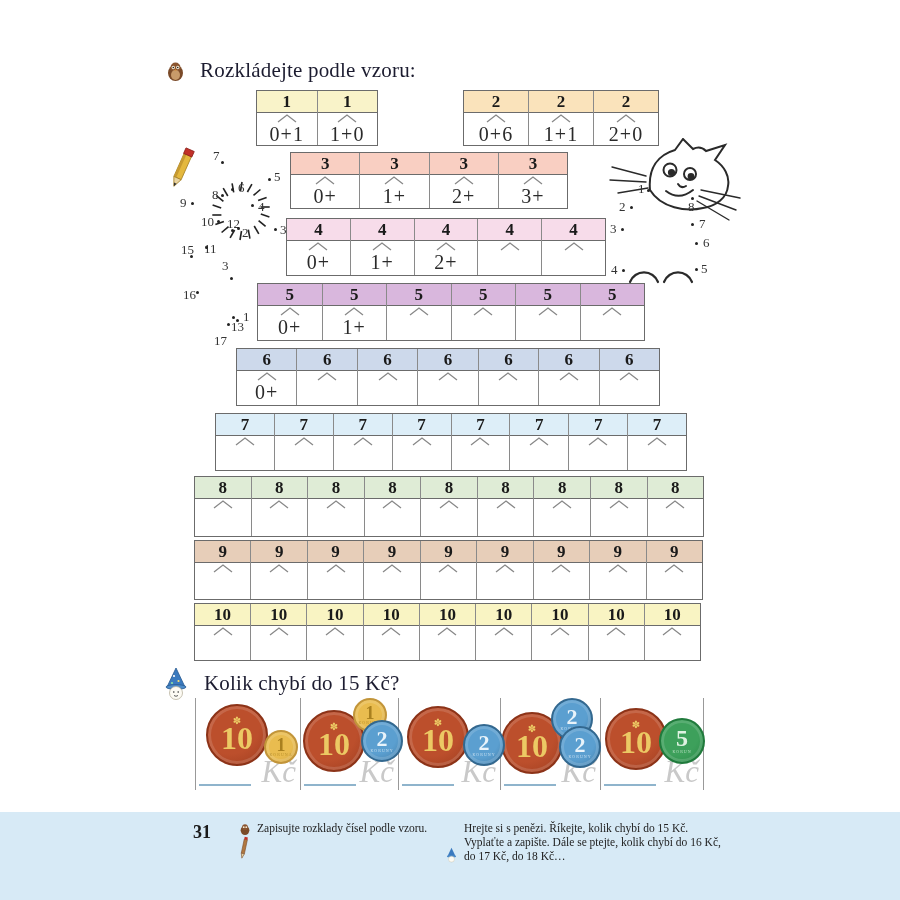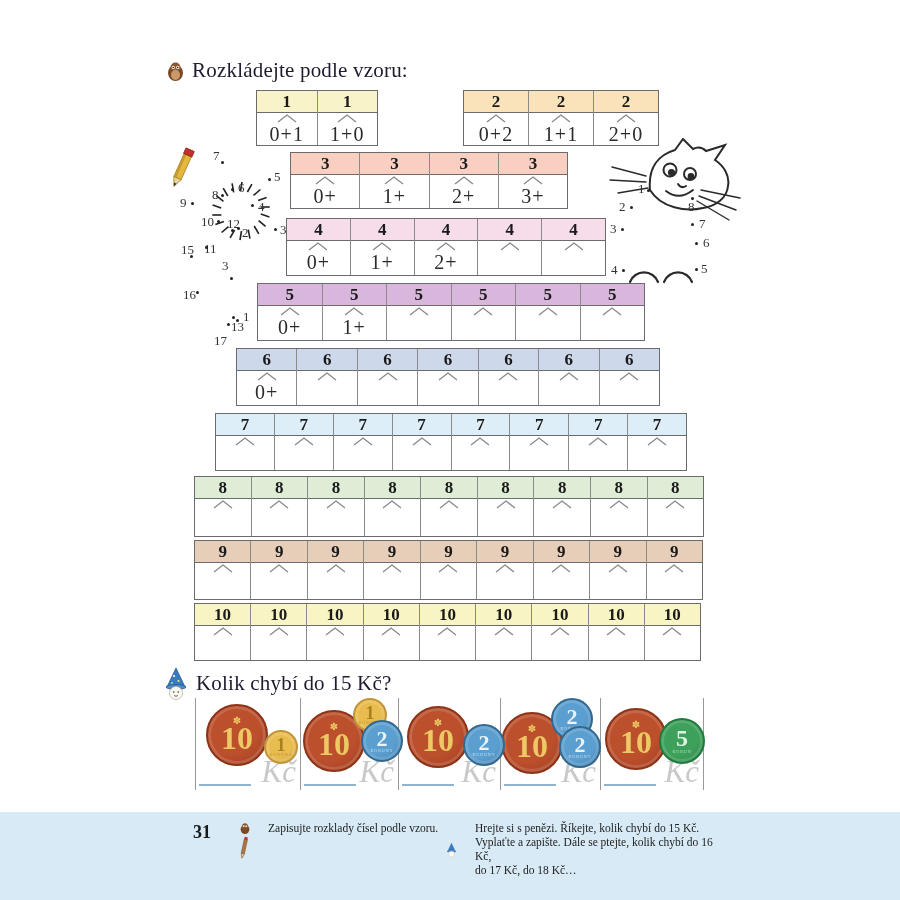--- a/index.html
+++ b/index.html
@@ -1,21 +1,21 @@
 <!DOCTYPE html>
 <html><head>
 <meta charset="utf-8">
 <style>
   html,body{margin:0;padding:0;}
   body{width:900px;height:900px;background:#ffffff;overflow:hidden;
        font-family:"Liberation Serif","DejaVu Serif",serif;}
   .page{position:relative;width:900px;height:900px;background:#fff;}
 
   
-  .sec-title{position:absolute;display:flex;align-items:center;gap:8px;}
+  .sec-title{position:absolute;display:flex;align-items:center;gap:16px;}
   .sec-title .t{font-size:21px;color:#1c1c30;letter-spacing:.2px;}
   #main-title{left:167px;top:58px;}
   #coins-title{left:164px;top:666px;}
 
   
   .dtable{position:absolute;display:flex;border:1.5px solid #6b6b6b;background:#fff;box-sizing:border-box;}
   .dcol{flex:1;display:flex;flex-direction:column;border-right:1px solid #8a8a8a;box-sizing:border-box;}
   .dcol:last-child{border-right:none;}
   .dcol .hd{height:22px;border-bottom:1.2px solid #6b6b6b;display:flex;align-items:center;justify-content:center;
             font-weight:bold;font-size:17px;color:#1a1a1a;box-sizing:border-box;}
@@ -39,21 +39,21 @@
   .answer-line{position:absolute;bottom:4px;left:3px;width:52px;border-bottom:2px solid #8fb4cc;height:0;}
   .kc-trace{position:absolute;bottom:0px;right:4px;font-size:31px;font-style:italic;color:#c9c9c9;
             font-family:"Liberation Serif",serif;}
 
   
   #footer{position:absolute;left:0;top:812px;width:900px;height:88px;background:#d7eaf6;}
   #page-number{position:absolute;left:193px;top:10px;font-size:18px;font-weight:bold;color:#1a1a1a;}
   .instr-block{position:absolute;top:9px;font-size:11.5px;color:#222;line-height:14px;}
   #instr-left{left:240px;width:215px;}
   #instr-right{left:446px;width:280px;}
-  .instr-row{display:flex;align-items:center;gap:18px;}
+  .instr-row{display:flex;align-items:flex-end;gap:7px;}
   .instr-text{display:block;}
   .mini-ico{flex:0 0 auto;margin-top:1px;}
 </style>
 </head>
 <body>
 
 <div class="page">
 
   <div class="sec-title" id="main-title">
     <svg class="mini-ico" width="17" height="19" viewBox="0 0 17 19">
@@ -90,21 +90,21 @@
           </div>
         </div>
       </div>
       <div class="dtable" style="left: 463px; top: 90px; width: 196px; height: 56px;">
         <div class="dcol">
           <div class="hd" style="background: rgb(250, 227, 187);">2</div>
           <div class="bd">
             <svg class="caret" width="24" height="9" viewBox="0 0 24 9">
               <path d="M3,8 L12,1 L21,8" fill="none" stroke="#888" stroke-width="1.3"></path>
             </svg>
-            <span class="val">0+2</span>
+            <span class="val">0+6</span>
           </div>
         </div>
         <div class="dcol">
           <div class="hd" style="background: rgb(250, 227, 187);">2</div>
           <div class="bd">
             <svg class="caret" width="24" height="9" viewBox="0 0 24 9">
               <path d="M3,8 L12,1 L21,8" fill="none" stroke="#888" stroke-width="1.3"></path>
             </svg>
             <span class="val">1+1</span>
           </div>

